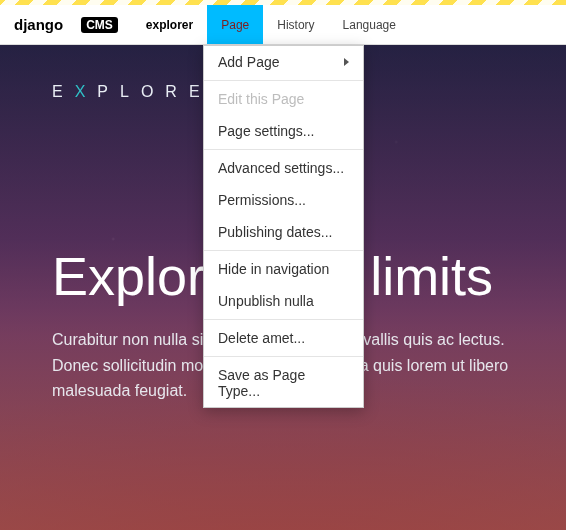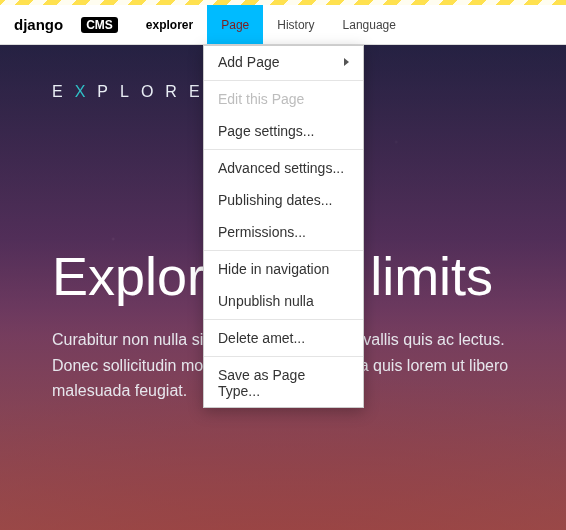--- a/index.html
+++ b/index.html
@@ -152,24 +152,24 @@
     <span>Edit this Page</span>
   </div>
   <div class="item">
     <span>Page settings...</span>
   </div>
   <div class="sep"></div>
   <div class="item">
     <span>Advanced settings...</span>
   </div>
   <div class="item">
-    <span>Publishing dates...</span>
+    <span>Permissions...</span>
   </div>
   <div class="item">
-    <span>Permissions...</span>
+    <span>Publishing dates...</span>
   </div>
   <div class="sep"></div>
   <div class="item">
     <span>Hide in navigation</span>
   </div>
   <div class="item">
     <span>Unpublish nulla</span>
   </div>
   <div class="sep"></div>
   <div class="item">

